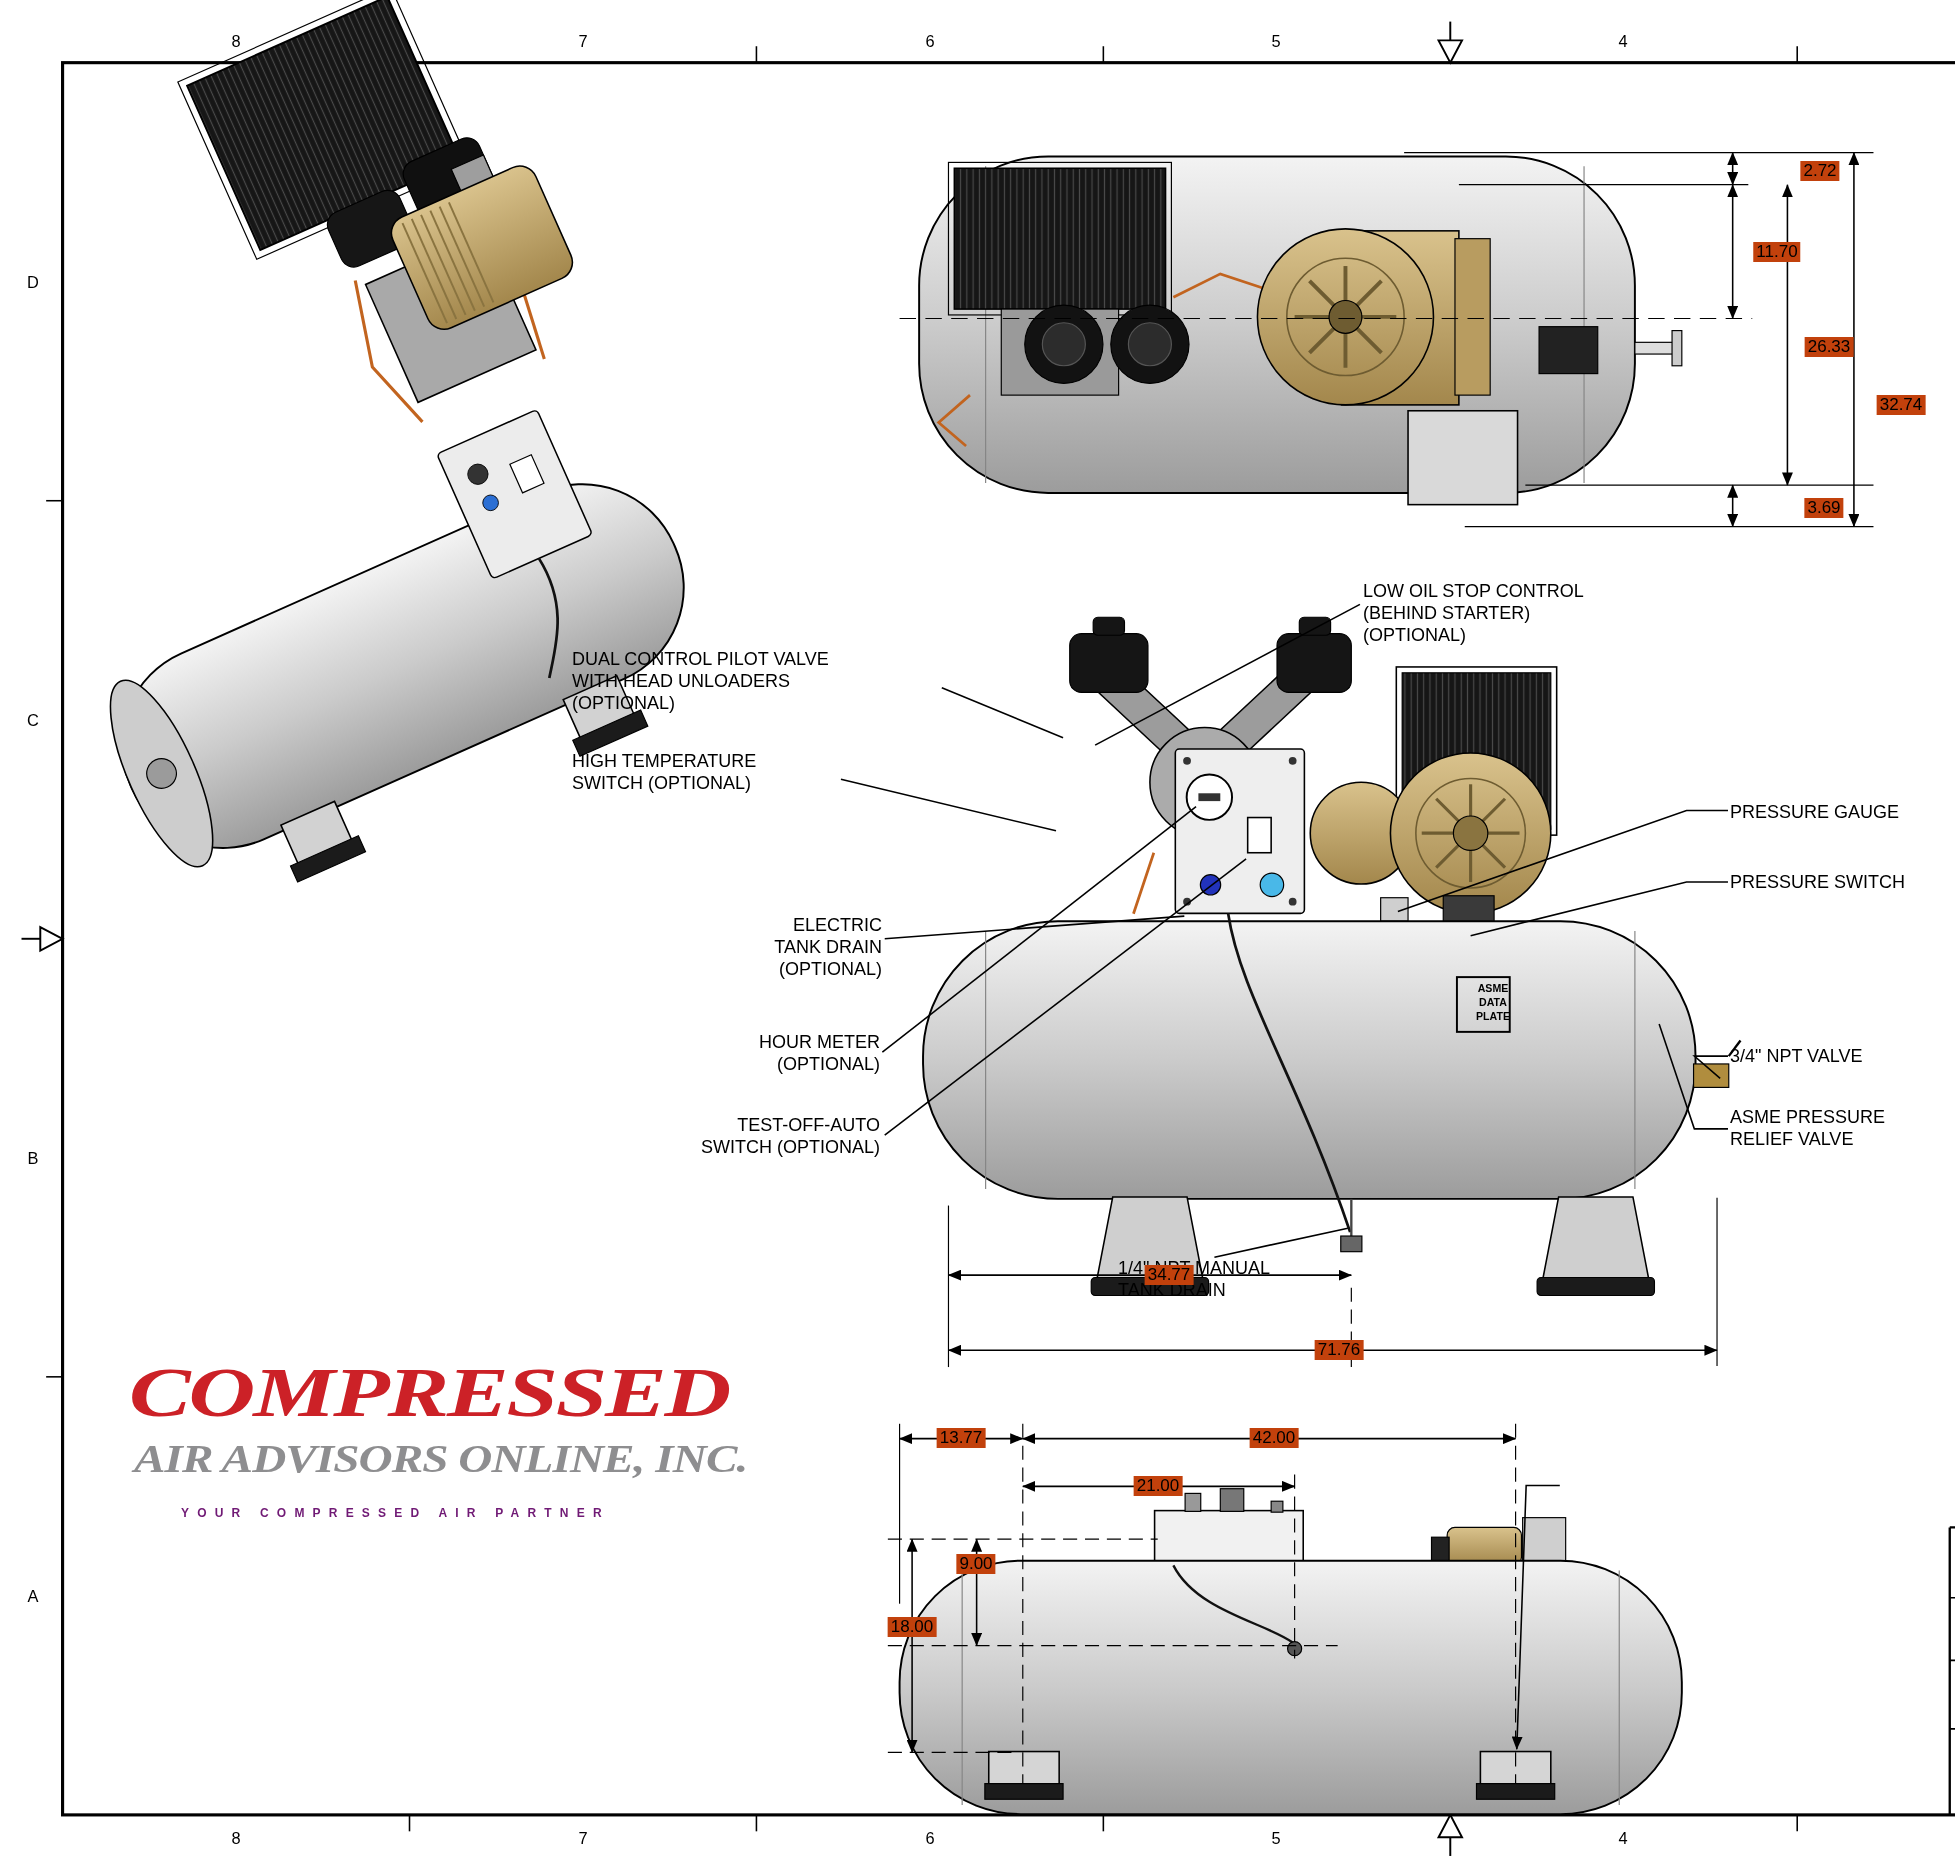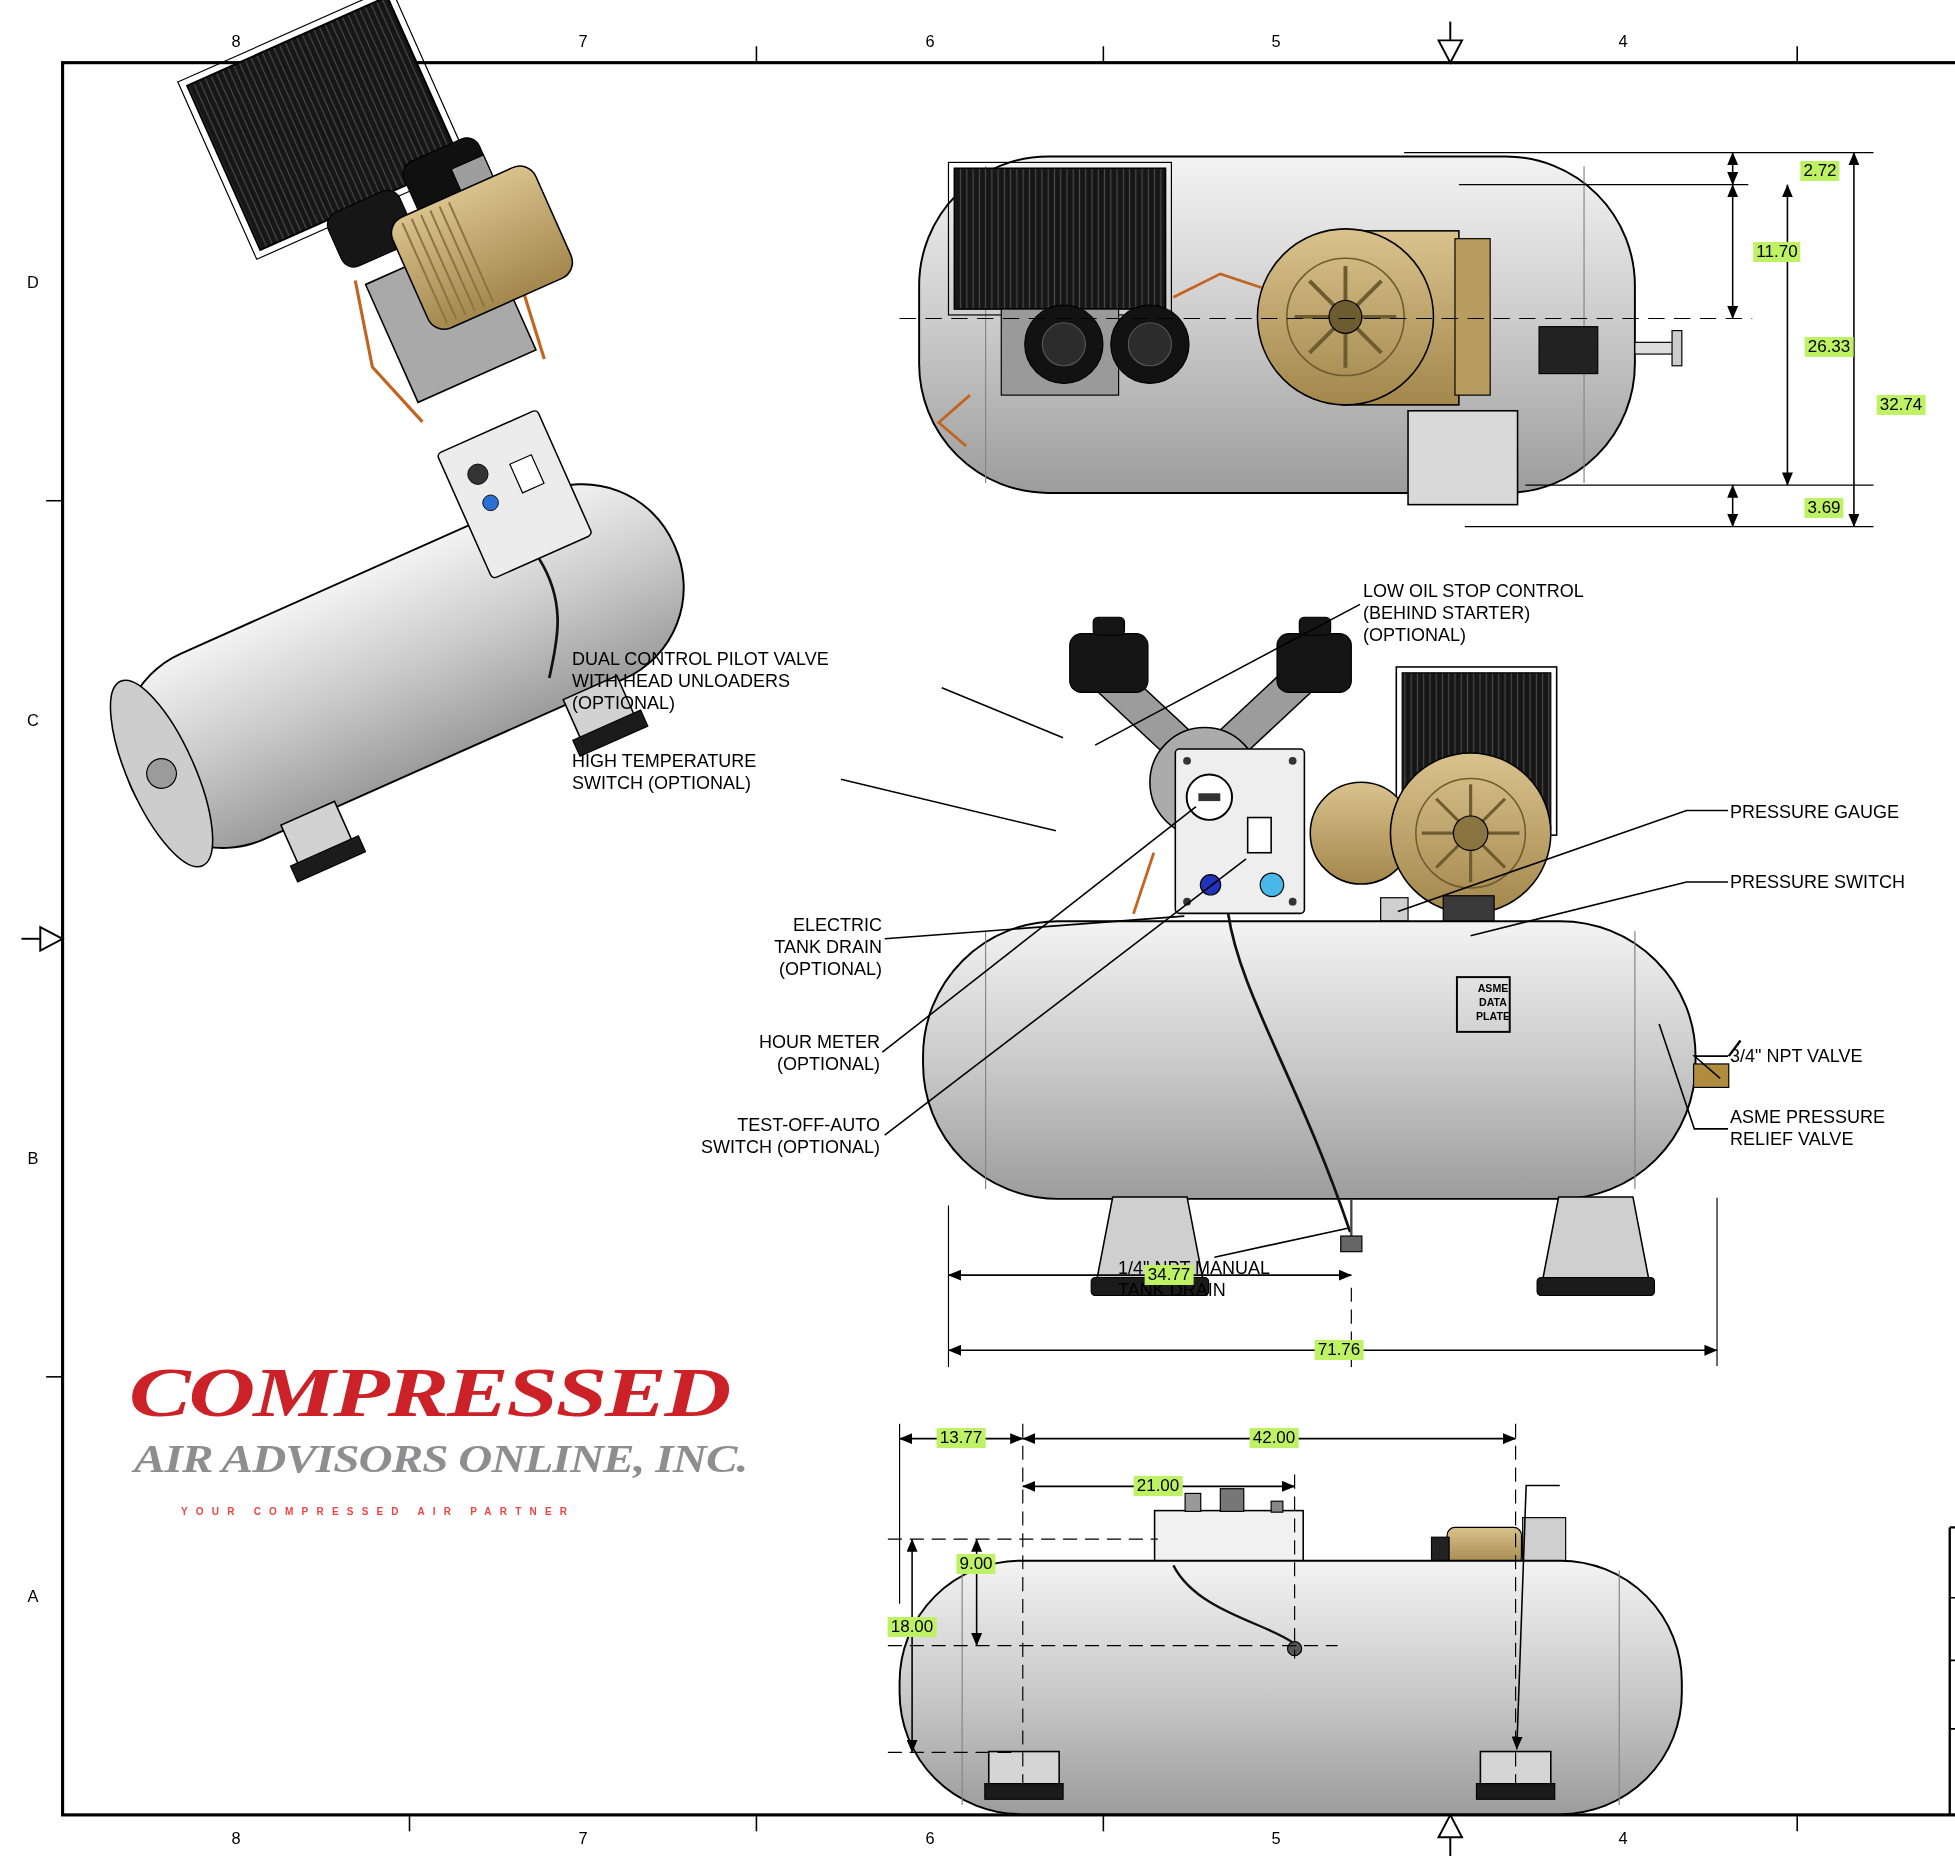--- a/index.html
+++ b/index.html
@@ -1,20 +1,20 @@
 <!DOCTYPE html>
 <html style="font-size:6.3px"><head>
 <meta charset="utf-8">
 <style>
   html,body{margin:0;padding:0;background:#fff;}
   #sheet{position:relative;width:2899px;height:1876px;background:#ffffff;overflow:hidden;
          font-family:"Liberation Sans",sans-serif;color:#000;}
   .abs{position:absolute;}
   .lbl{position:absolute;font-size:18px;line-height:1.22;white-space:pre-line;}
-  .dim{position:absolute;font-size:17px;background:#bef264;padding:0 3.1px;transform:translate(-50%,-50%);white-space:nowrap;}
+  .dim{position:absolute;font-size:17px;background:#c2410c;padding:0 3.1px;transform:translate(-50%,-50%);white-space:nowrap;}
   .zone{position:absolute;font-size:16.4px;transform:translate(-50%,-50%);}
   .ctr{text-align:center;}
   .r{text-align:right;}
   .serifit{font-family:"Liberation Serif",serif;font-style:italic;font-weight:bold;}
 </style>
 </head>
 <body>
 
 <div id="sheet">
 
@@ -402,19 +402,19 @@
 <div class="dim" style="left:1169px;top:1275px">34.77</div>
 <div class="dim" style="left:1339px;top:1350px">71.76</div>
 <div class="dim" style="left:961px;top:1438px">13.77</div>
 <div class="dim" style="left:1274px;top:1438px">42.00</div>
 <div class="dim" style="left:1158px;top:1486px">21.00</div>
 <div class="dim" style="left:976px;top:1564px">9.00</div>
 <div class="dim" style="left:912px;top:1627px">18.00</div>
 
 <div class="abs serifit" style="left:129px;top:1358px;font-size:70px;line-height:1;color:#cc2127;letter-spacing:-1.6px;transform:scaleX(1.32);transform-origin:left top">COMPRESSED</div>
 <div class="abs serifit" style="left:134px;top:1438px;font-size:41px;line-height:1;color:#8e8e90;letter-spacing:-0.8px;transform:scaleX(1.15);transform-origin:left top">AIR ADVISORS ONLINE, INC.</div>
-<div class="abs" style="left:181px;top:1506px;font-size:10px;font-weight:bold;color:#ef4444;letter-spacing:8.2px;white-space:nowrap">YOUR COMPRESSED AIR PARTNER</div>
+<div class="abs" style="left:181px;top:1506px;font-size:12px;font-weight:bold;color:#701a75;letter-spacing:8.2px;white-space:nowrap">YOUR COMPRESSED AIR PARTNER</div>
 
 <div class="abs ctr" style="left:1949px;top:1603px;width:225px;font-size:12px;line-height:1.35;white-space:pre-line">UNLESS O​THERWISE SPECIFIED
 DIMENSIONS ARE IN INCHES</div>
 
 </div>
 
 
 </body></html>

